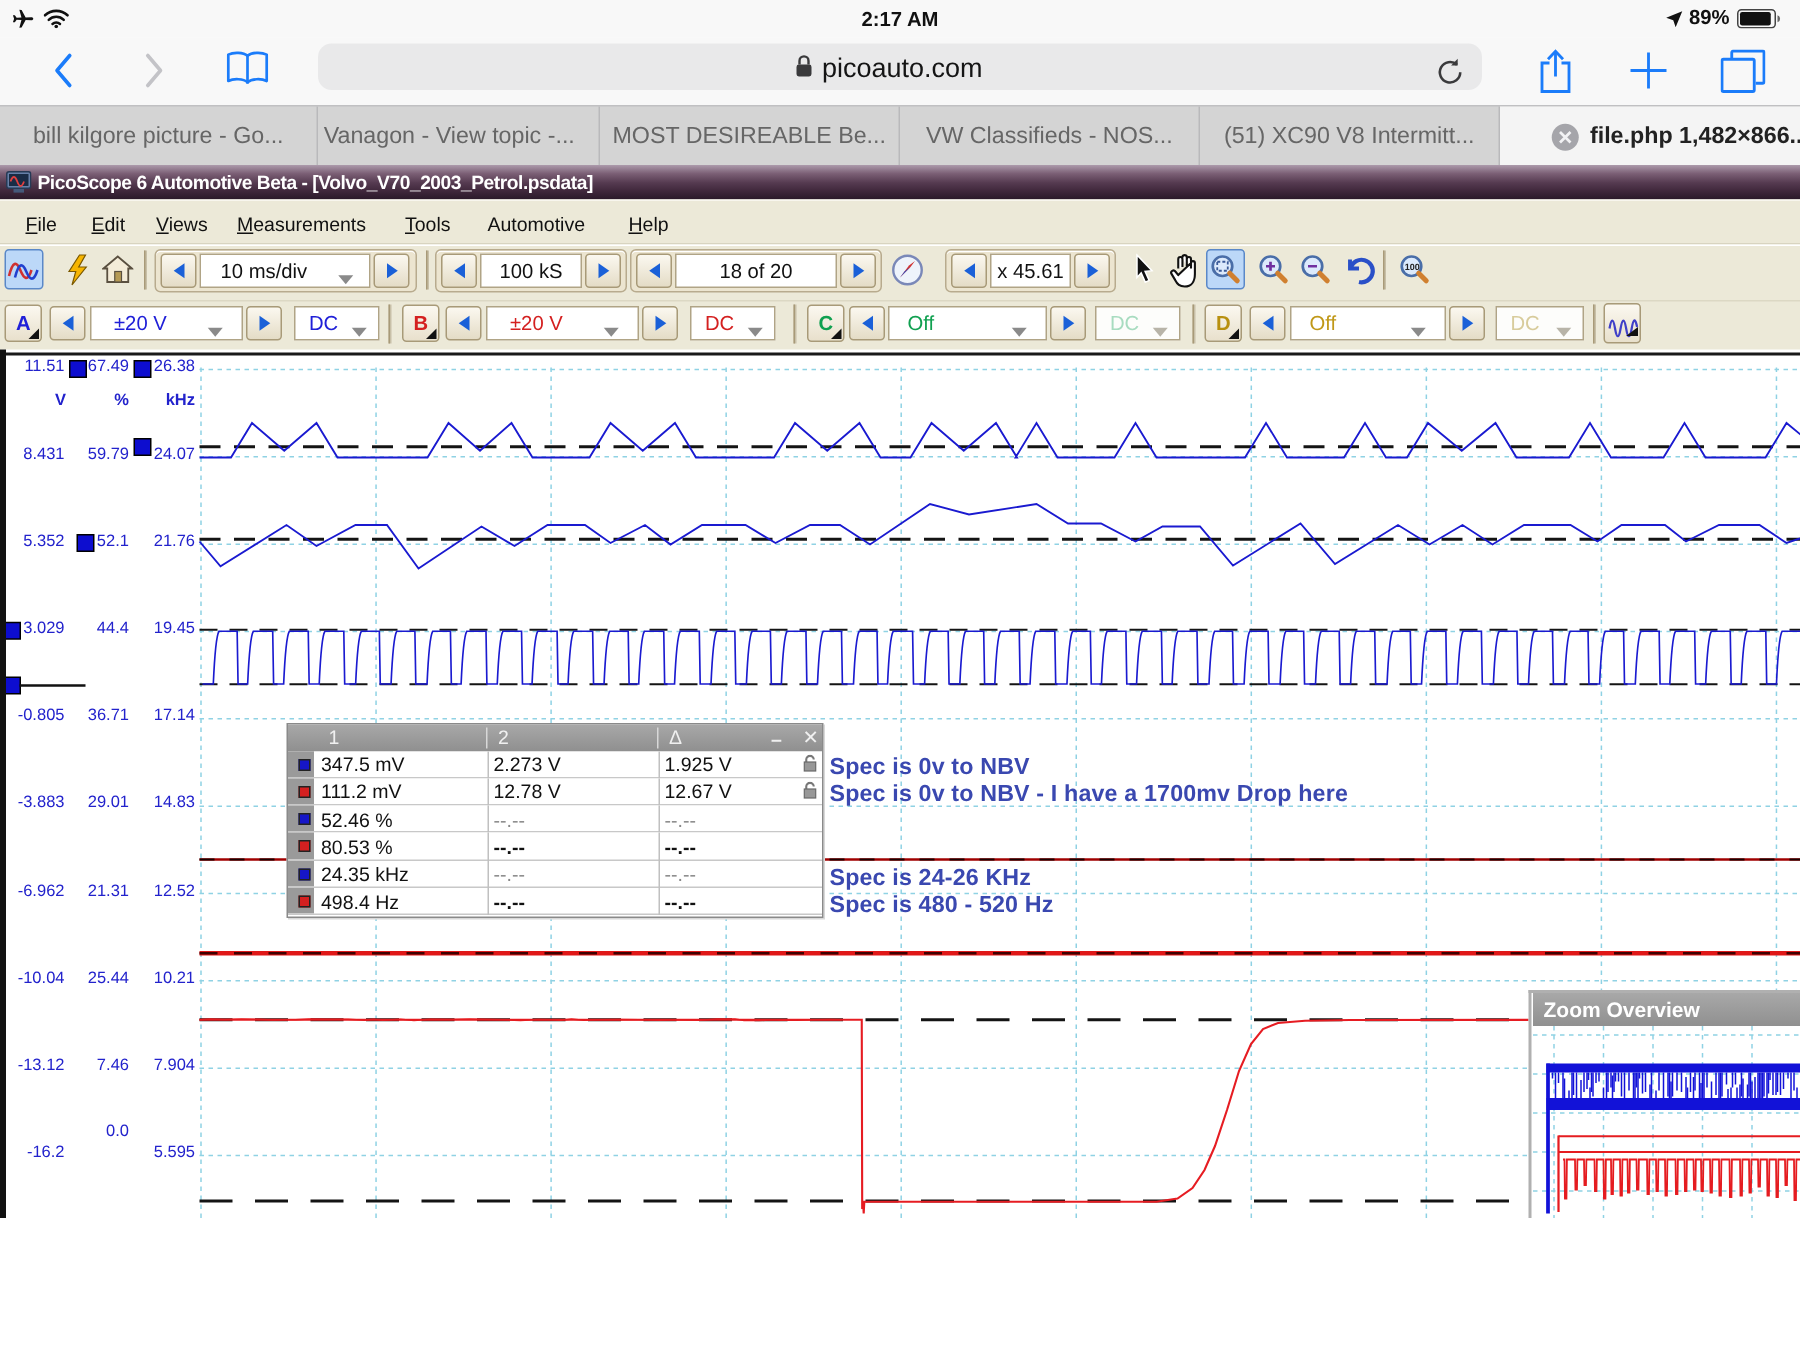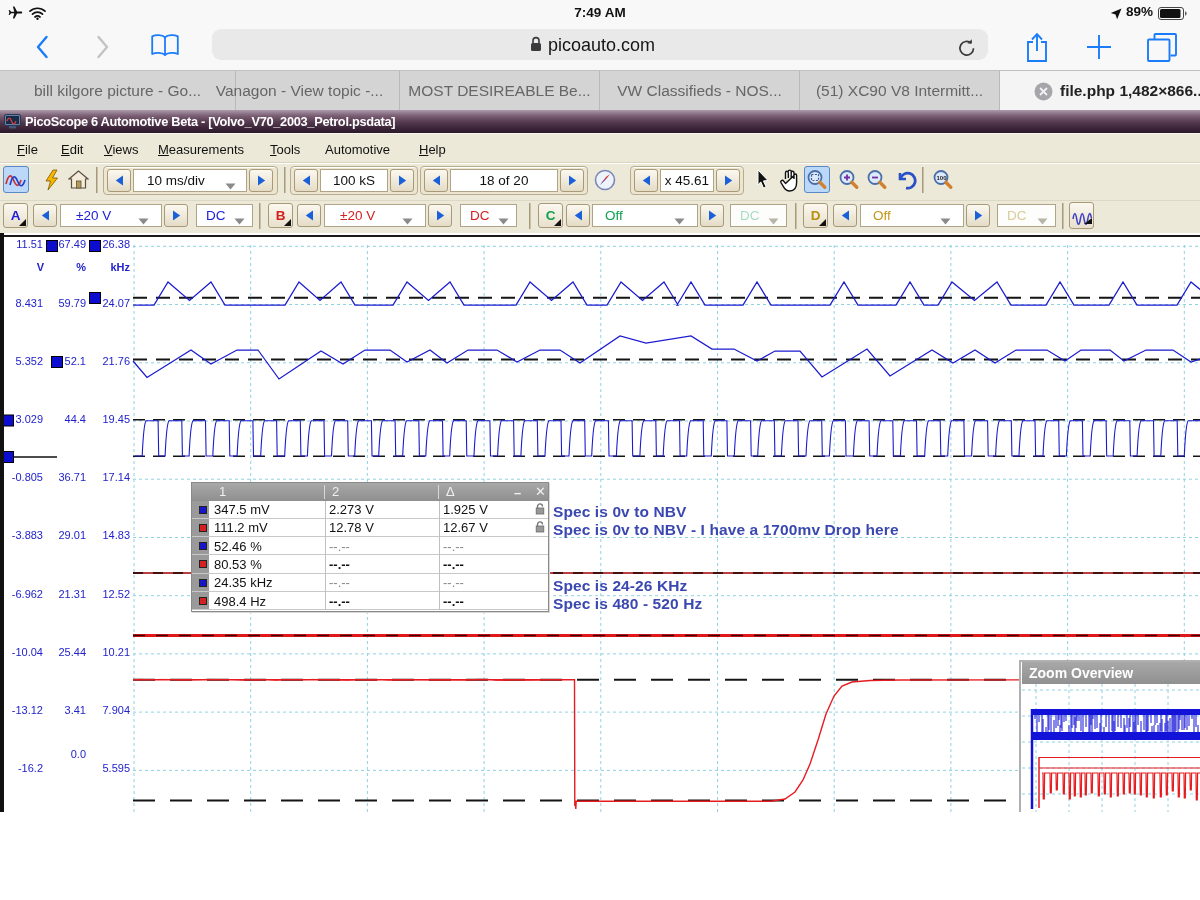--- a/index.html
+++ b/index.html
@@ -58,21 +58,21 @@
 <div id="statusbar" class="abs">
     <span class="abs" style="left:8px;top:5px"><svg width="15" height="15" viewBox="0 0 15 15">
         <path d="M14.2 7.5c0 .6-.5 1-1.4 1l-3.7-.1-2.7 5-1.5.1 1.4-5.2-3.2-.1-1.2 1.6-1.3.1.8-2.4-.8-2.4 1.3.1 1.2 1.6 3.2-.1L4.9 1.5l1.5.1 2.7 5 3.7-.1c.9 0 1.4.4 1.4 1z" fill="#111"></path>
       </svg></span>
     <span class="abs" style="left:29px;top:6px"><svg width="17" height="13" viewBox="0 0 17 13">
         <path d="M1 4.2a11 11 0 0 1 15 0" fill="none" stroke="#111" stroke-width="1.7" stroke-linecap="round"></path>
         <path d="M3.5 7.2a7.2 7.2 0 0 1 10 0" fill="none" stroke="#111" stroke-width="1.7" stroke-linecap="round"></path>
         <path d="M6 10a3.8 3.8 0 0 1 5 0" fill="none" stroke="#111" stroke-width="1.7" stroke-linecap="round"></path>
         <circle cx="8.5" cy="11.7" r="1.2" fill="#111"></circle>
       </svg></span>
-    <span class="abs" style="left:0;top:5px;width:1200px;text-align:center;font-size:13.5px;font-weight:700;color:#111">7:49 AM</span>
+    <span class="abs" style="left:0;top:5px;width:1200px;text-align:center;font-size:13.5px;font-weight:700;color:#111">2:17 AM</span>
     <span class="abs" style="left:1110px;top:6px"><svg width="12" height="12" viewBox="0 0 12 12">
         <path d="M11.5.5L.8 4.9l4.7 1.6 1.6 4.7z" fill="#111"></path>
       </svg></span>
     <span class="abs" style="left:1126px;top:4px;font-size:13.5px;font-weight:600;color:#111">89%</span>
     <span class="abs" style="left:1158px;top:6px"><svg width="29" height="13" viewBox="0 0 29 13">
         <rect x="0.5" y="0.5" width="25" height="12" rx="2.5" fill="none" stroke="#444"></rect>
         <rect x="2" y="2" width="20.5" height="9" rx="1.5" fill="#111"></rect>
         <path d="M27 4.2v4.6a2.4 2.4 0 0 0 0-4.6z" fill="#666"></path>
       </svg></span>
   </div>
@@ -104,21 +104,21 @@
       </svg></span>
     <span class="abs" style="left:1086px;top:9px"><svg width="26" height="26" viewBox="0 0 26 26">
         <path d="M13 1v24M1 13h24" stroke="#1b7cfa" stroke-width="1.9"></path>
       </svg></span>
     <span class="abs" style="left:1147px;top:8px"><svg width="30" height="29" viewBox="0 0 30 29">
         <path d="M7.5 6.5V2a1 1 0 0 1 1-1H28a1 1 0 0 1 1 1v19.5a1 1 0 0 1-1 1h-4.5" fill="none" stroke="#1b7cfa" stroke-width="1.9"></path>
         <rect x="1" y="6.5" width="21.5" height="21.5" rx="1" fill="none" stroke="#1b7cfa" stroke-width="1.9"></rect>
       </svg></span>
   </div>
 <div id="tabbar" class="abs">
-    <div class="tab" style="left:0px;width:236px">bill kilgore picture - Go...</div>
+    <div class="tab" style="left:0px;width:212px">bill kilgore picture - Go...</div>
     <div class="tab" style="left:400px;width:200px">MOST DESIREABLE Be...</div>
     <div class="tab" style="left:200px;width:200px">Vanagon - View topic -...</div>
     <div class="tab" style="left:600px;width:200px">VW Classifieds - NOS...</div>
     <div class="tab" style="left:800px;width:200px">(51) XC90 V8 Intermitt...</div>
     <div class="tab" style="left:1000px;width:240px;background:#f4f4f4;color:#222;font-weight:700;border-right:none"><span style="margin-right:7px;display:flex">
         <svg width="19" height="19" viewBox="0 0 19 19">
           <circle cx="9.5" cy="9.5" r="9" fill="#a5a5aa"></circle>
           <path d="M6 6l7 7M13 6l-7 7" stroke="#f2f2f4" stroke-width="1.8"></path>
         </svg>
       </span>file.php 1,482×866...</div>
@@ -416,21 +416,21 @@
       <div class="ax" style="right:1157px;top:527px">-3.883</div>
       <div class="ax" style="right:1114px;top:527px">29.01</div>
       <div class="ax" style="right:1070px;top:527px">14.83</div>
       <div class="ax" style="right:1157px;top:586px">-6.962</div>
       <div class="ax" style="right:1114px;top:586px">21.31</div>
       <div class="ax" style="right:1070px;top:586px">12.52</div>
       <div class="ax" style="right:1157px;top:644px">-10.04</div>
       <div class="ax" style="right:1114px;top:644px">25.44</div>
       <div class="ax" style="right:1070px;top:644px">10.21</div>
       <div class="ax" style="right:1157px;top:702px">-13.12</div>
-      <div class="ax" style="right:1114px;top:702px">3.41</div>
+      <div class="ax" style="right:1114px;top:702px">7.46</div>
       <div class="ax" style="right:1070px;top:702px">7.904</div>
       <div class="ax" style="right:1157px;top:760px">-16.2</div>
       <div class="ax" style="right:1070px;top:760px">5.595</div>
       <div class="ax" style="right:1114px;top:746px">0.0</div>
       <div class="ax axb" style="right:1156px;top:259px">V</div>
       <div class="ax axb" style="right:1114px;top:259px">%</div>
       <div class="ax axb" style="right:1070px;top:259px">kHz</div>
       <div id="mpanel">
         <div class="mtitle">
           <span style="left:27px">1</span>

